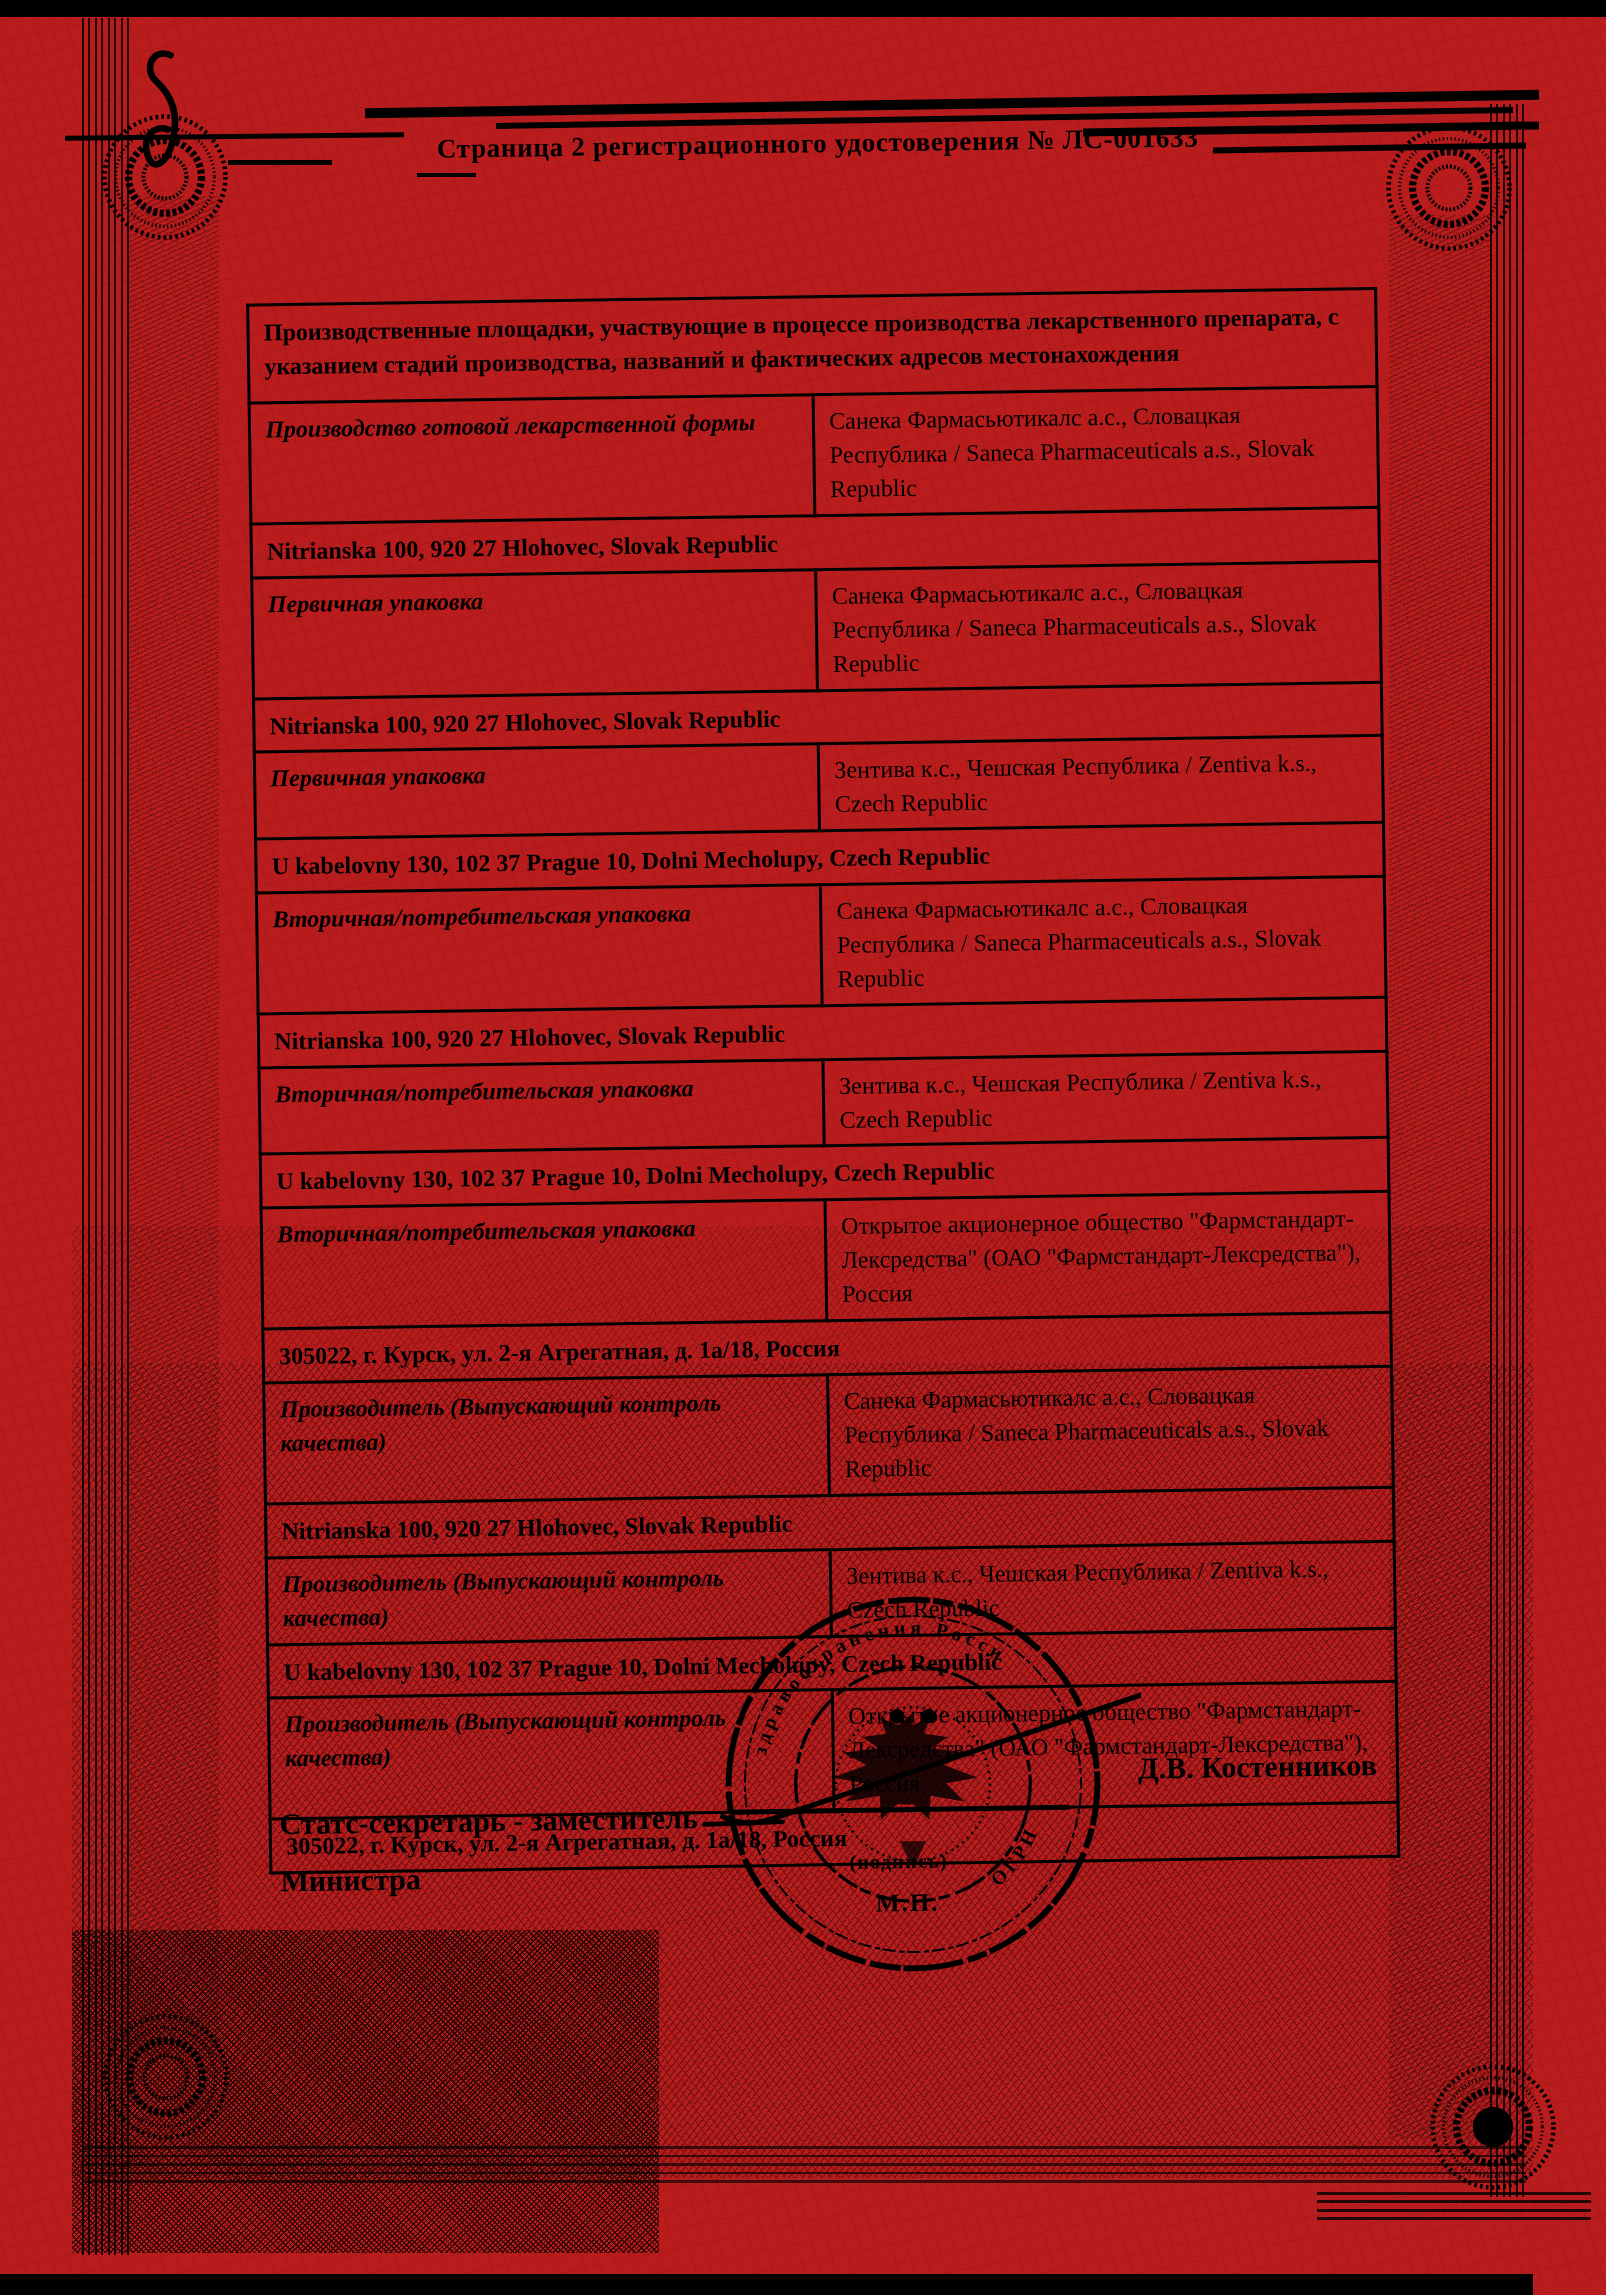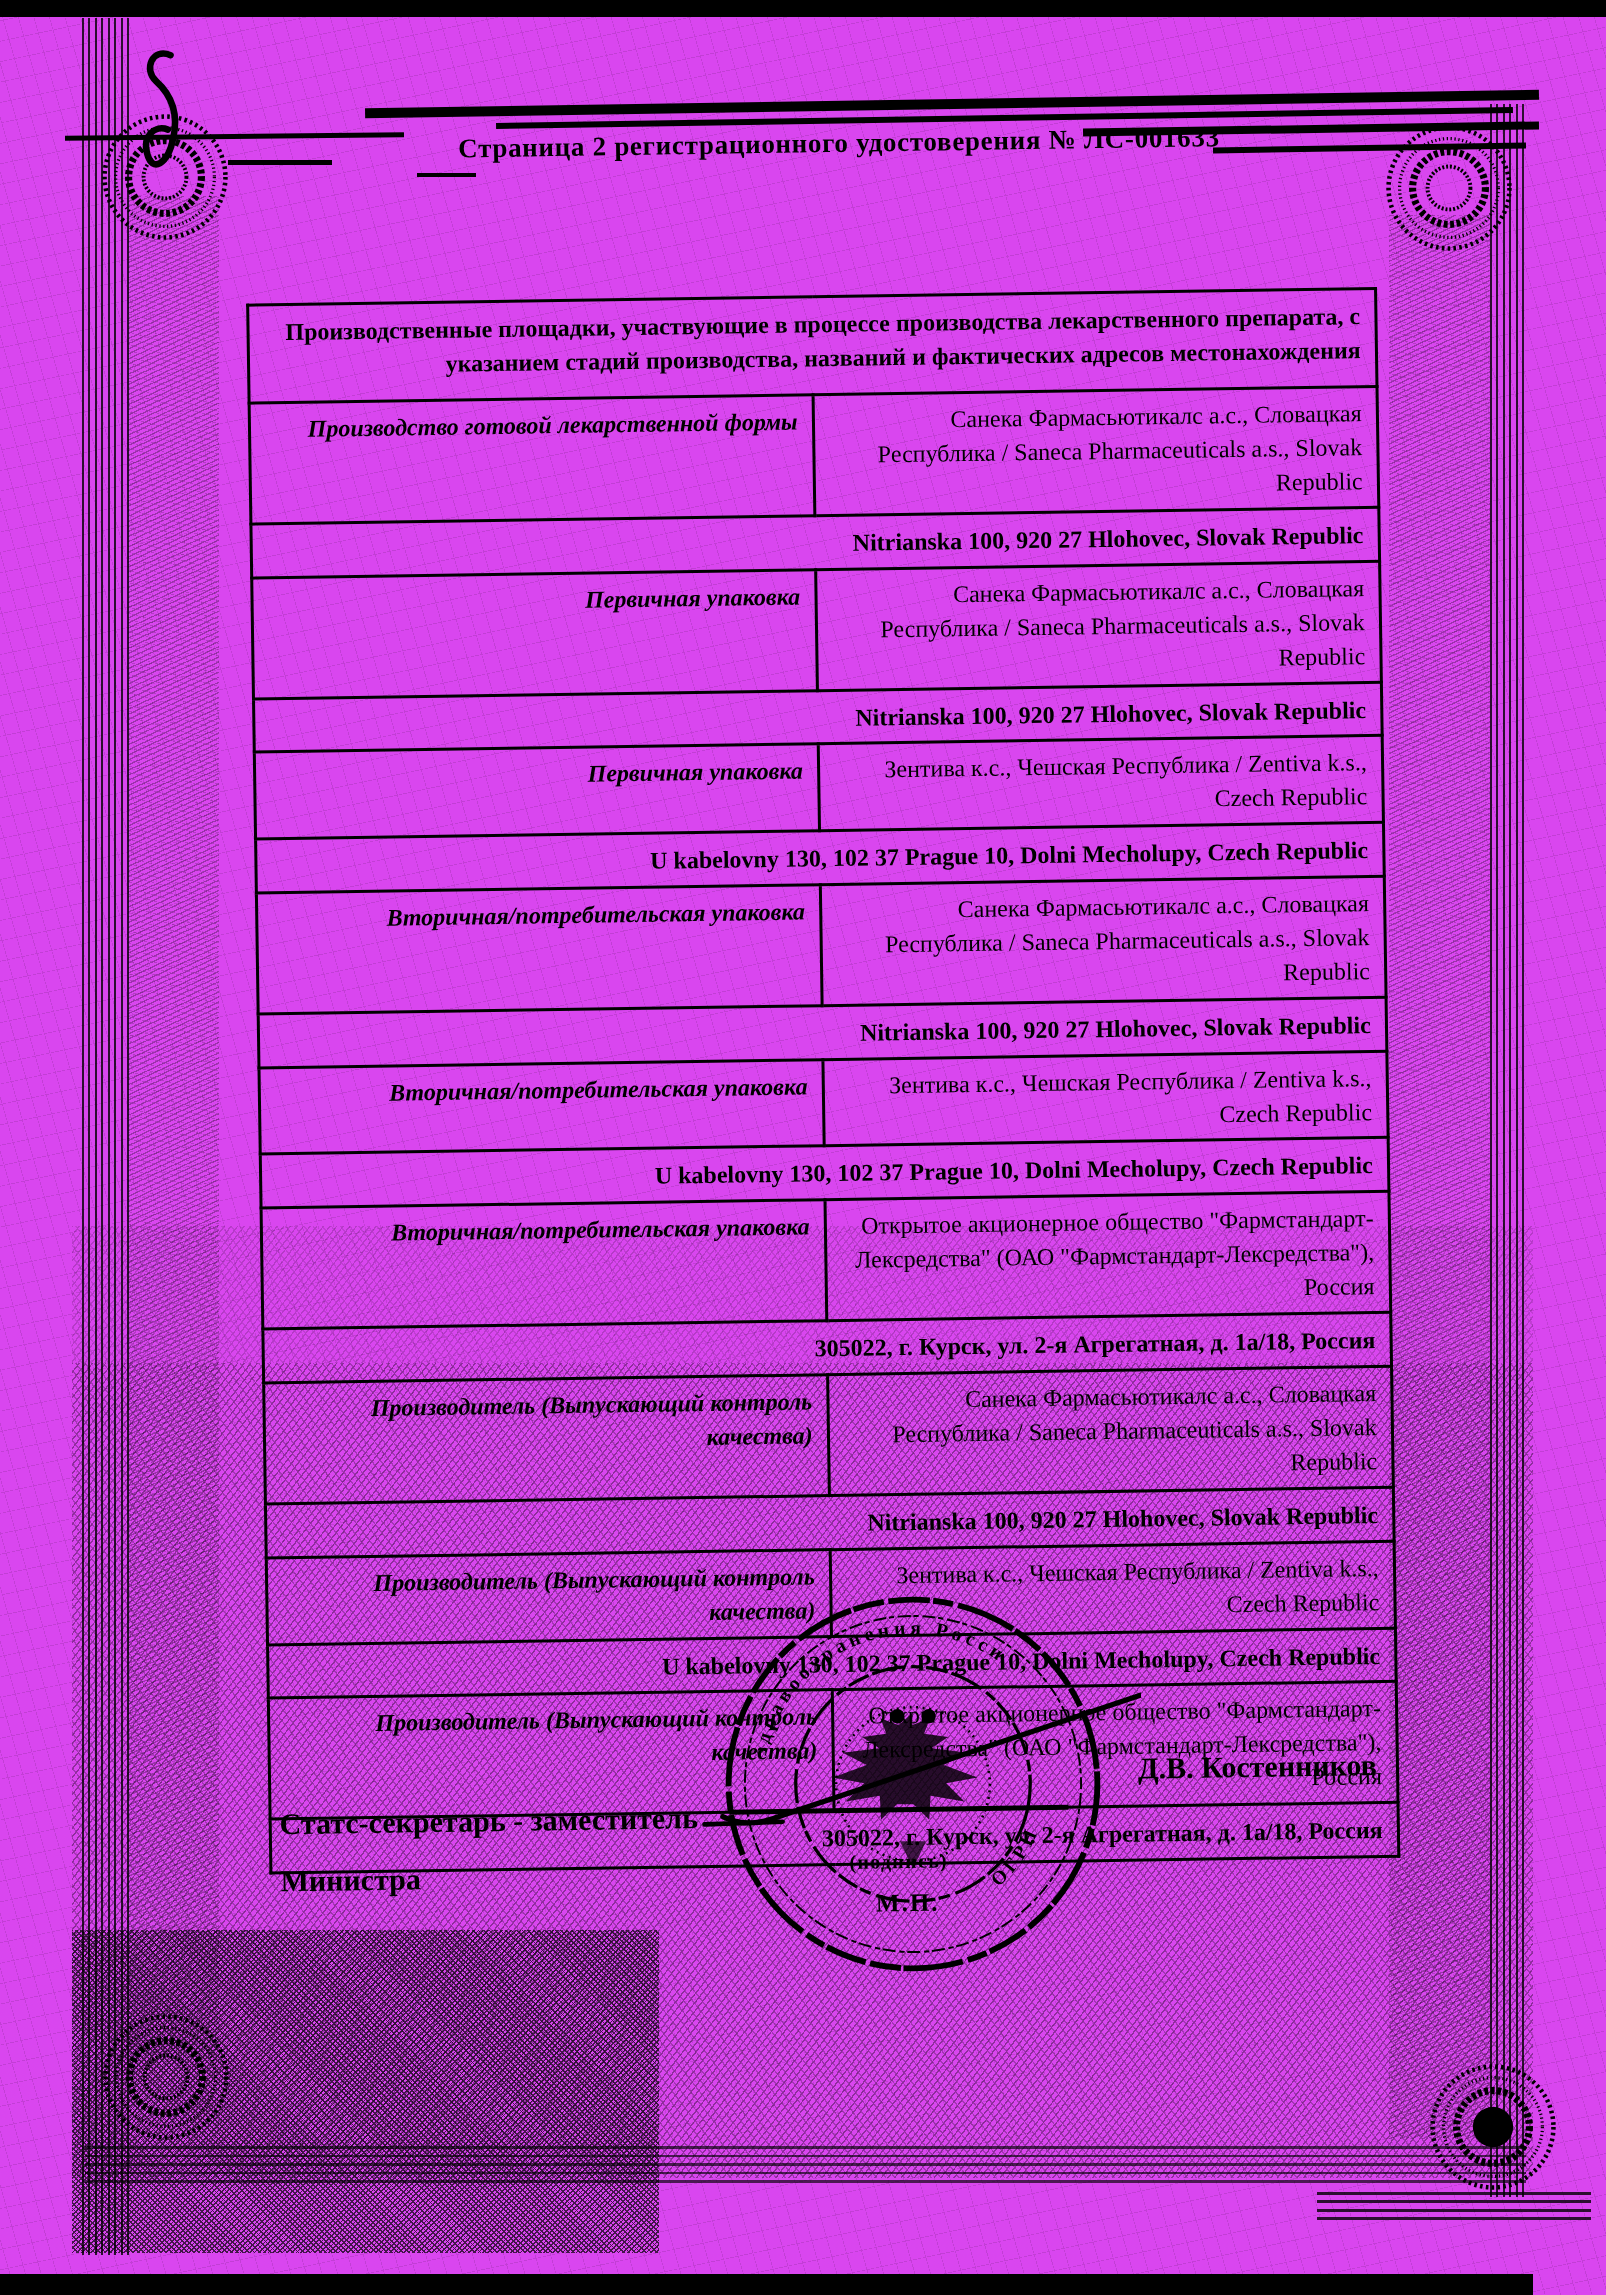--- a/index.html
+++ b/index.html
@@ -1,23 +1,22 @@
 <!DOCTYPE html>
 <html style="font-size:10.4px"><head>
 <meta charset="utf-8">
 <style>
   html,body{margin:0;padding:0;background:#777;}
   .page{
     position:relative;
     width:1606px;height:2295px;
-    background:#d946ef;
+    background:#b91c1c;
     overflow:hidden;
     font-family:"Liberation Serif","DejaVu Serif",serif;
     color:#000;
-    text-align:right;
   }
   
   .scanbar{position:absolute;background:#000;}
   .page-speckle{
     position:absolute;inset:0;pointer-events:none;opacity:.10;
     background-image:
       repeating-linear-gradient(74deg,#000 0 0.7px,transparent 0.7px 15px),
       repeating-linear-gradient(168deg,#000 0 0.7px,transparent 0.7px 20px);
   }
   .noise{position:absolute;pointer-events:none;

